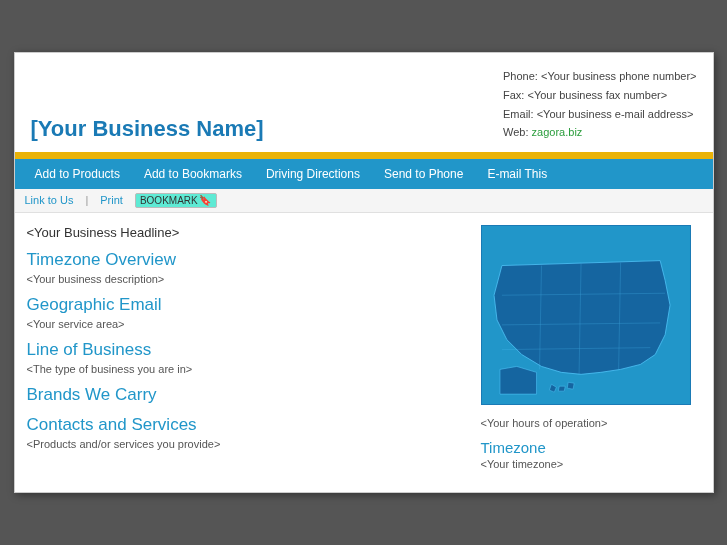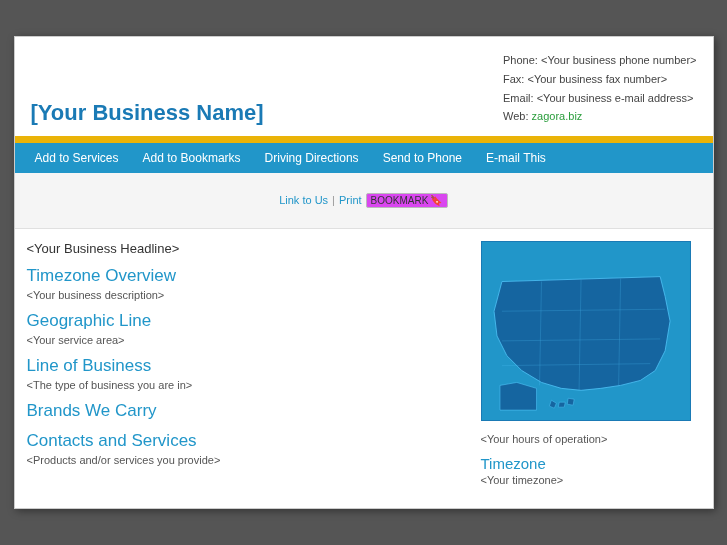--- a/index.html
+++ b/index.html
@@ -56,38 +56,38 @@
     .navbar a {
       color: #fff;
       text-decoration: none;
       font-size: 12px;
       padding: 8px 12px;
       display: inline-block;
     }
     
     .toolbar {
       display: flex;
-      justify-content: center;
-      align-items: center;
-      padding: 20px 10px;
+      justify-content: flex-start;
+      align-items: center;
+      padding: 4px 10px;
       background: #f5f5f5;
       border-bottom: 1px solid #e0e0e0;
-      gap: 4px;
+      gap: 12px;
     }
     .toolbar a {
       font-size: 11px;
       color: #2196c9;
       text-decoration: none;
     }
     .toolbar .separator {
       color: #999;
       font-size: 11px;
     }
     .bookmark-badge {
-      background: #d946ef;
+      background: #5eead4;
       border: 1px solid #bbb;
       border-radius: 2px;
       padding: 1px 4px;
       font-size: 10px;
       color: #333;
       display: flex;
       align-items: center;
       gap: 2px;
     }
     
@@ -159,21 +159,21 @@
       <div>Fax: &lt;Your business fax number&gt;</div>
       <div>Email: &lt;Your business e-mail address&gt;</div>
       <div>
         <span>Web:</span>
         <a class="web-link" href="#">zagora.biz</a>
       </div>
     </div>
   </div>
 
   <div class="navbar">
-    <a href="#">Add to Services</a>
+    <a href="#">Add to Products</a>
     <a href="#">Add to Bookmarks</a>
     <a href="#">Driving Directions</a>
     <a href="#">Send to Phone</a>
     <a href="#">E-mail This</a>
   </div>
 
   <div class="toolbar">
     <a href="#">Link to Us</a>
     <span class="separator">|</span>
     <a href="#">Print</a>
@@ -184,21 +184,21 @@
   </div>
 
   <div class="main-content">
 
     <div class="left-col">
       <div class="business-headline">&lt;Your Business Headline&gt;</div>
 
       <div class="section-title">Timezone Overview</div>
       <div class="section-desc">&lt;Your business description&gt;</div>
 
-      <div class="section-title">Geographic Line</div>
+      <div class="section-title">Geographic Email</div>
       <div class="section-desc">&lt;Your service area&gt;</div>
 
       <div class="section-title">Line of Business</div>
       <div class="section-desc">&lt;The type of business you are in&gt;</div>
 
       <div class="section-title">Brands We Carry</div>
 
       <div class="section-title">Contacts and Services</div>
       <div class="section-desc">&lt;Products and/or services you provide&gt;</div>
     </div>

